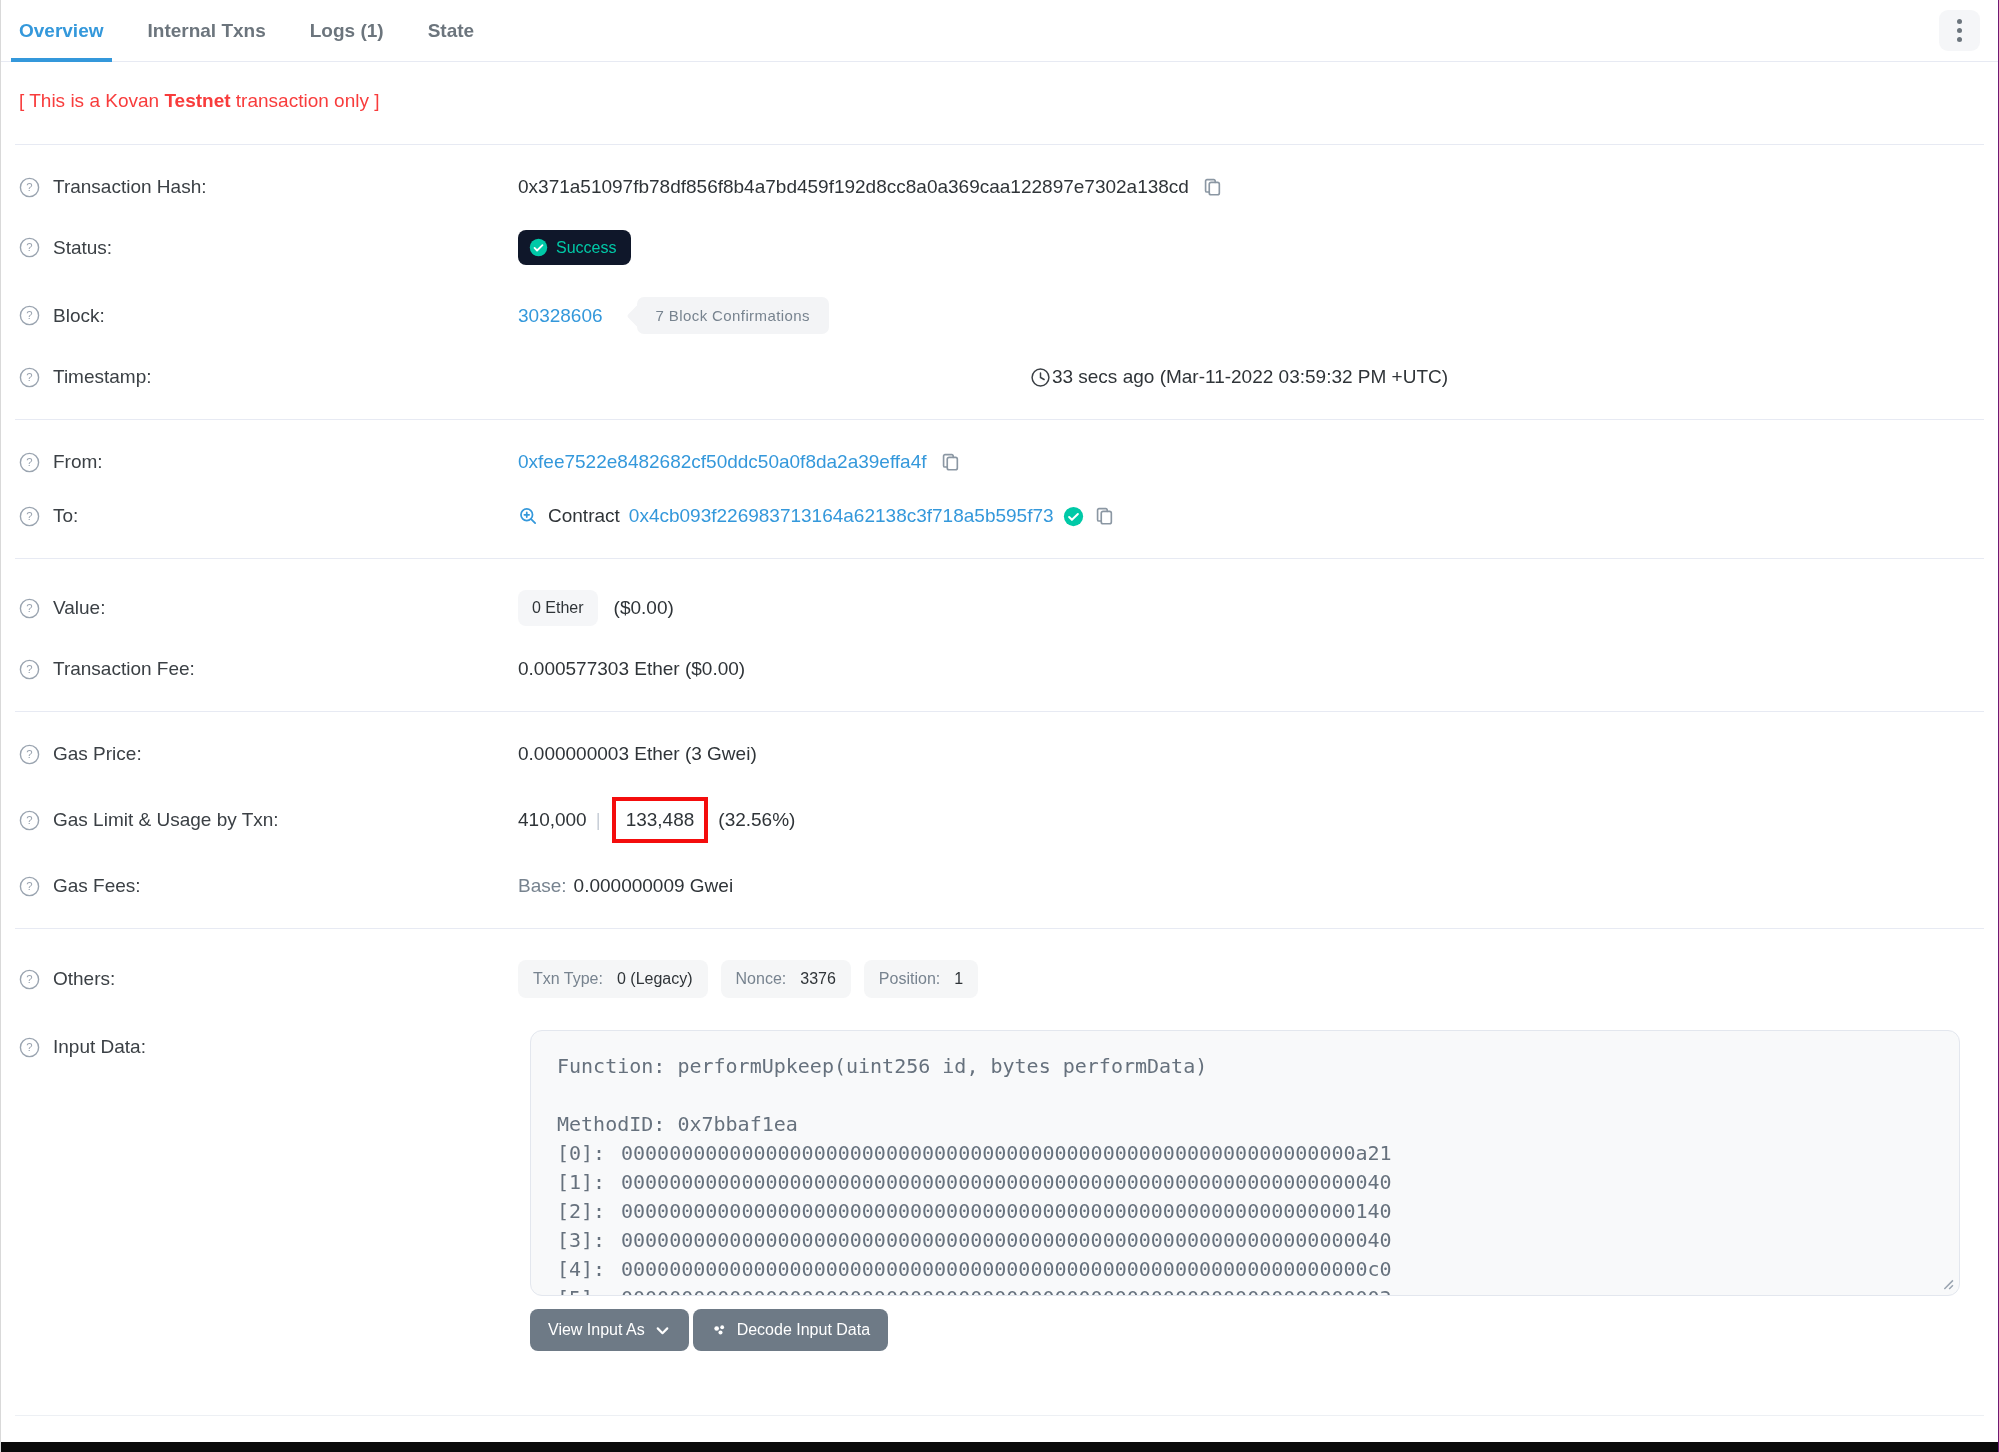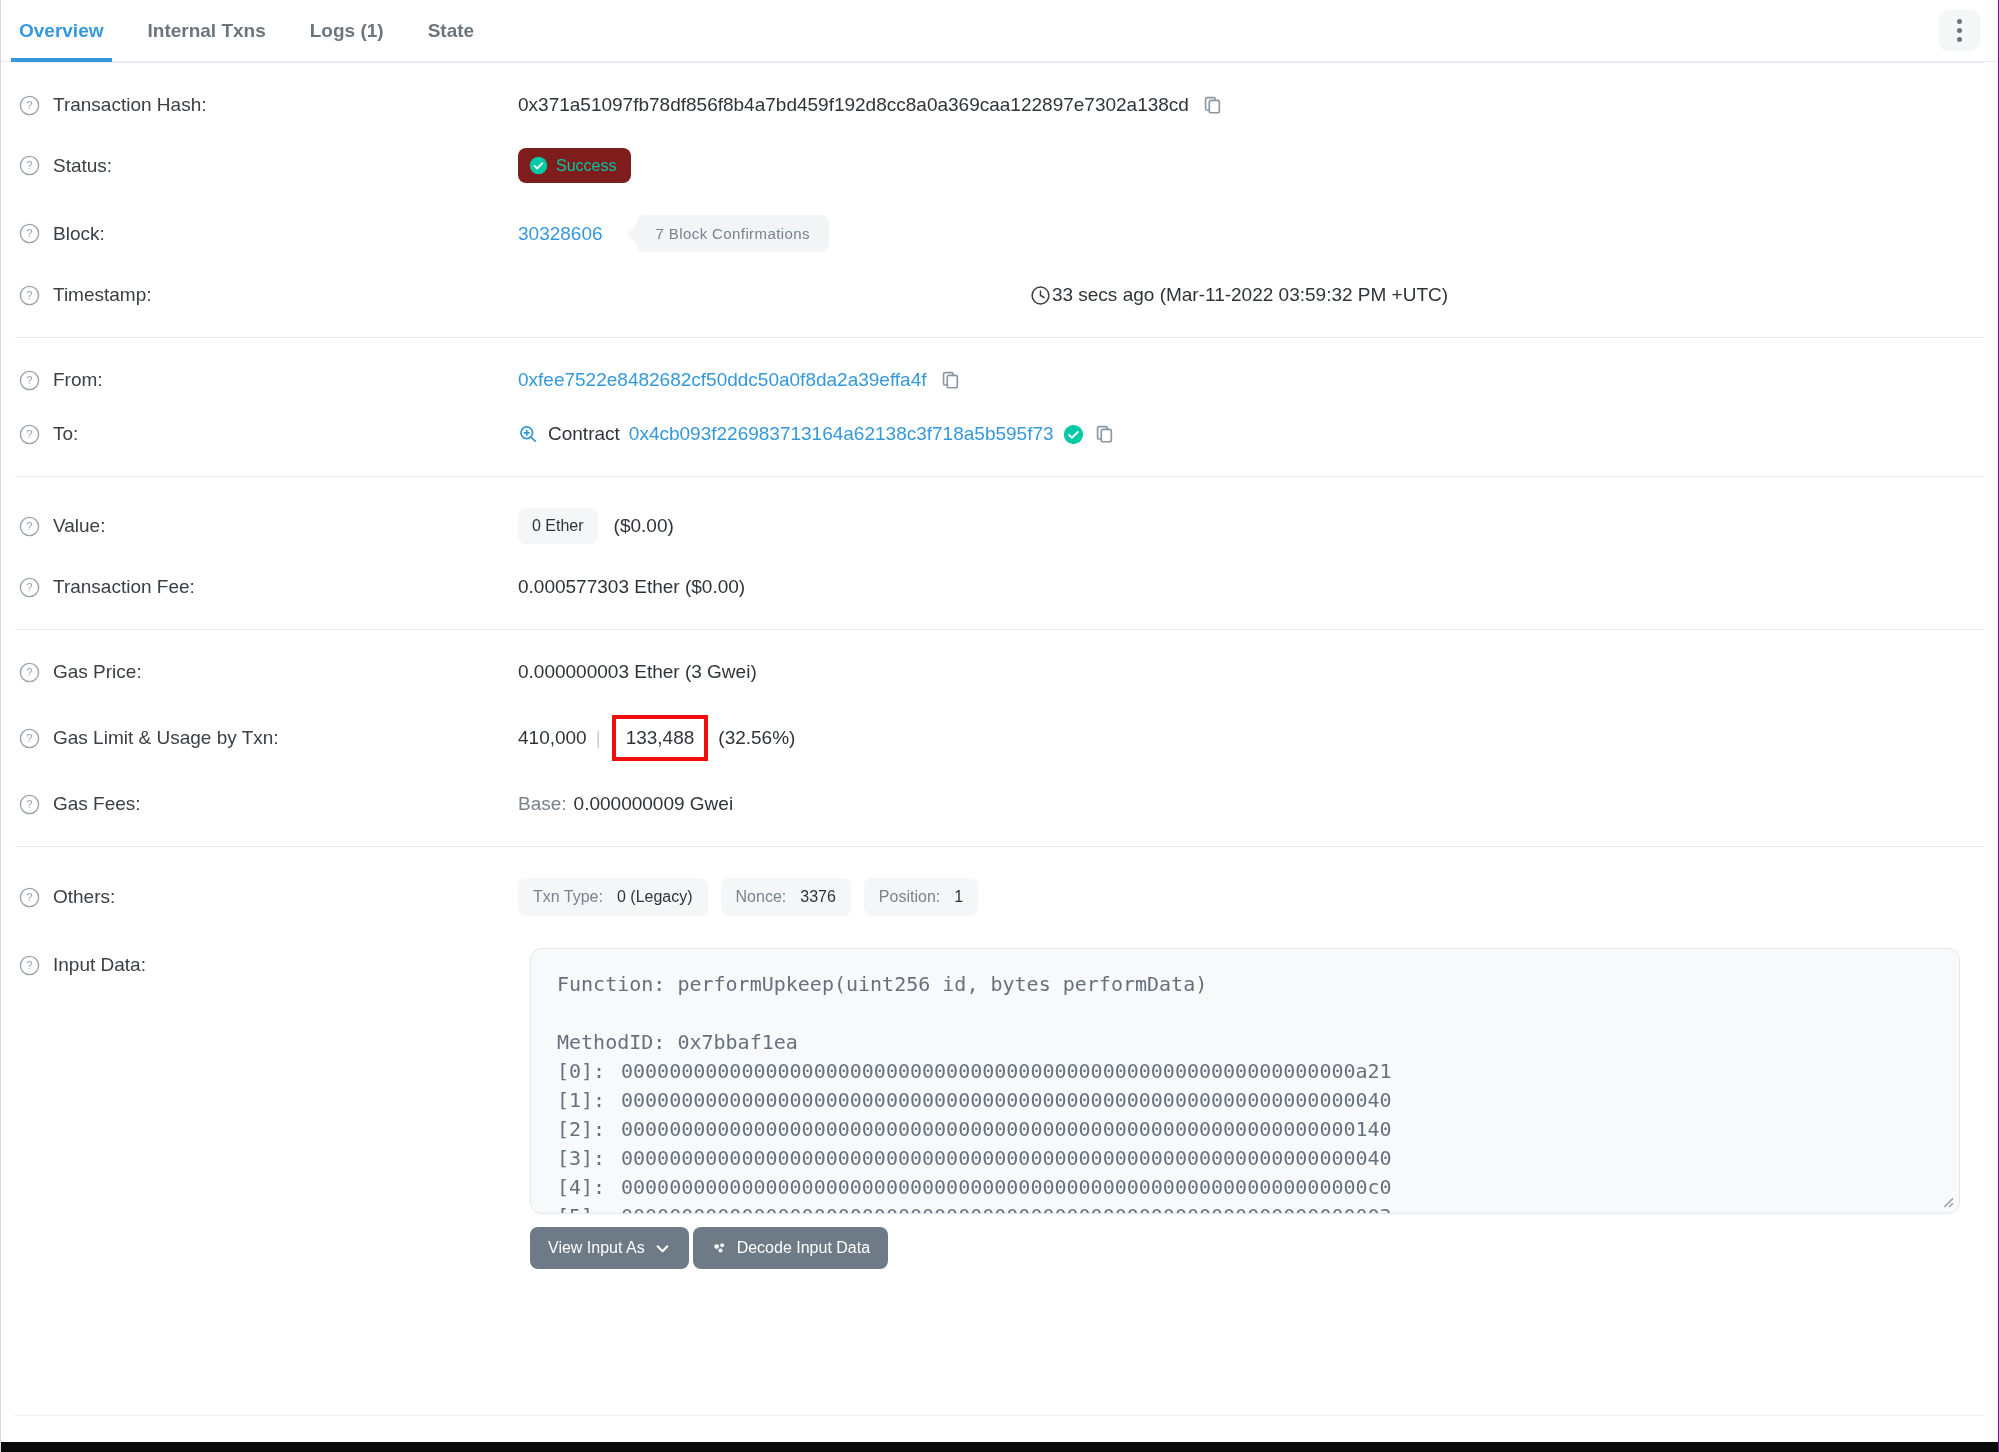--- a/index.html
+++ b/index.html
@@ -32,21 +32,21 @@
   .row.top { align-items:flex-start; }
   .row-label { flex:0 0 499px; display:flex; align-items:center; gap:13px; color:#3b4045; }
   .row.top .row-label { padding-top:6px; }
   .qicon { width:21px; height:21px; display:block; flex:none; cursor:pointer; }
   .row-value { flex:1; min-width:0; display:flex; align-items:center; gap:12px; color:#2f3438; }
   .lnk { color:#3498db; text-decoration:none; cursor:pointer; }
   .icon-btn { display:inline-flex; cursor:pointer; }
   .icon-btn svg { width:22px; height:22px; }
 
   
-  .status-badge { display:inline-flex; align-items:center; gap:8px; background:#7f1d1d; color:#00c9a7;
+  .status-badge { display:inline-flex; align-items:center; gap:8px; background:#0f172a; color:#00c9a7;
                   font-size:16px; padding:8px 15px 8px 11px; border-radius:8px; }
   .status-badge svg { width:19px; height:19px; }
   .confirm-badge { position:relative; margin-left:22px; background:#f3f4f6; color:#77838f; font-size:15px;
                    padding:10px 19px; border-radius:7px; letter-spacing:.4px; }
   .confirm-badge::before { content:''; position:absolute; left:-7px; top:50%; width:17px; height:17px;
                    transform:translateY(-50%) rotate(45deg); background:#f3f4f6; border-radius:3px; }
   .ether-badge { background:#f5f6f8; border-radius:8px; padding:9px 14px; font-size:16px; color:#2f3438; }
   .other-badge { background:#f5f6f7; border-radius:8px; padding:10px 15px; font-size:16px; display:inline-flex; gap:14px; }
   .other-badge .k { color:#77838f; }
   .other-badge .v { color:#2f3438; }
@@ -83,20 +83,21 @@
     <div class="tab">Internal Txns</div>
     <div class="tab">Logs (1)</div>
     <div class="tab">State</div>
     <div class="kebab">
       <span class="dot"></span>
       <span class="dot"></span>
       <span class="dot"></span>
     </div>
   </div>
 
+  <div class="notice"><span>[ This is a Kovan </span><span class="bold">Testnet</span><span> transaction only ]</span></div>
 
   <div class="section">
 
     <div class="row">
       <div class="row-label">
         <svg class="qicon" viewBox="0 0 24 24">
             <circle cx="12" cy="12" r="10.4" fill="none" stroke="#9aa4b0" stroke-width="1.6"></circle>
             <text x="12" y="16.4" text-anchor="middle" font-size="13" fill="#9aa4b0" font-family="Liberation Sans, sans-serif">?</text>
           </svg>
         <span>Transaction Hash:</span>

